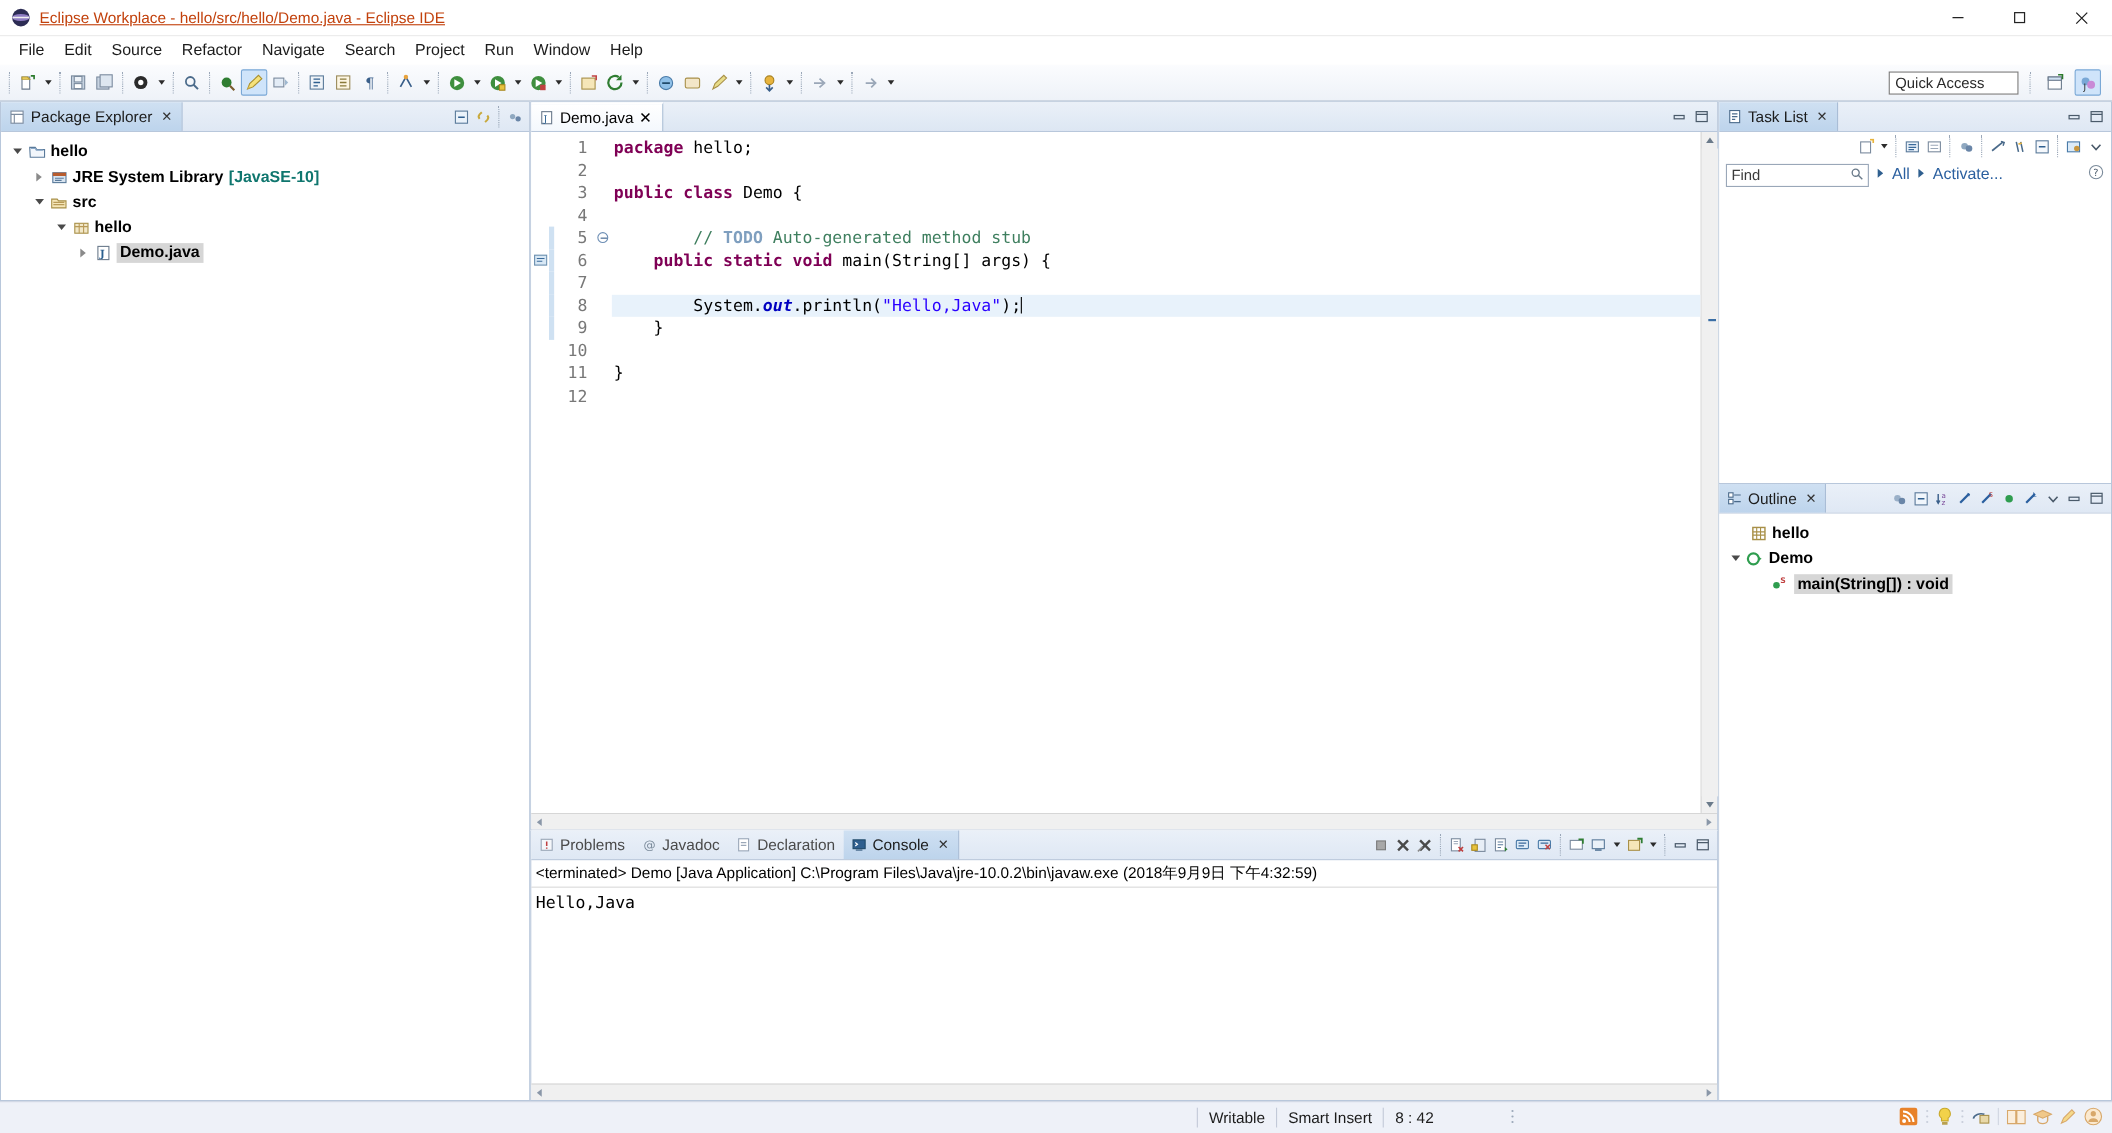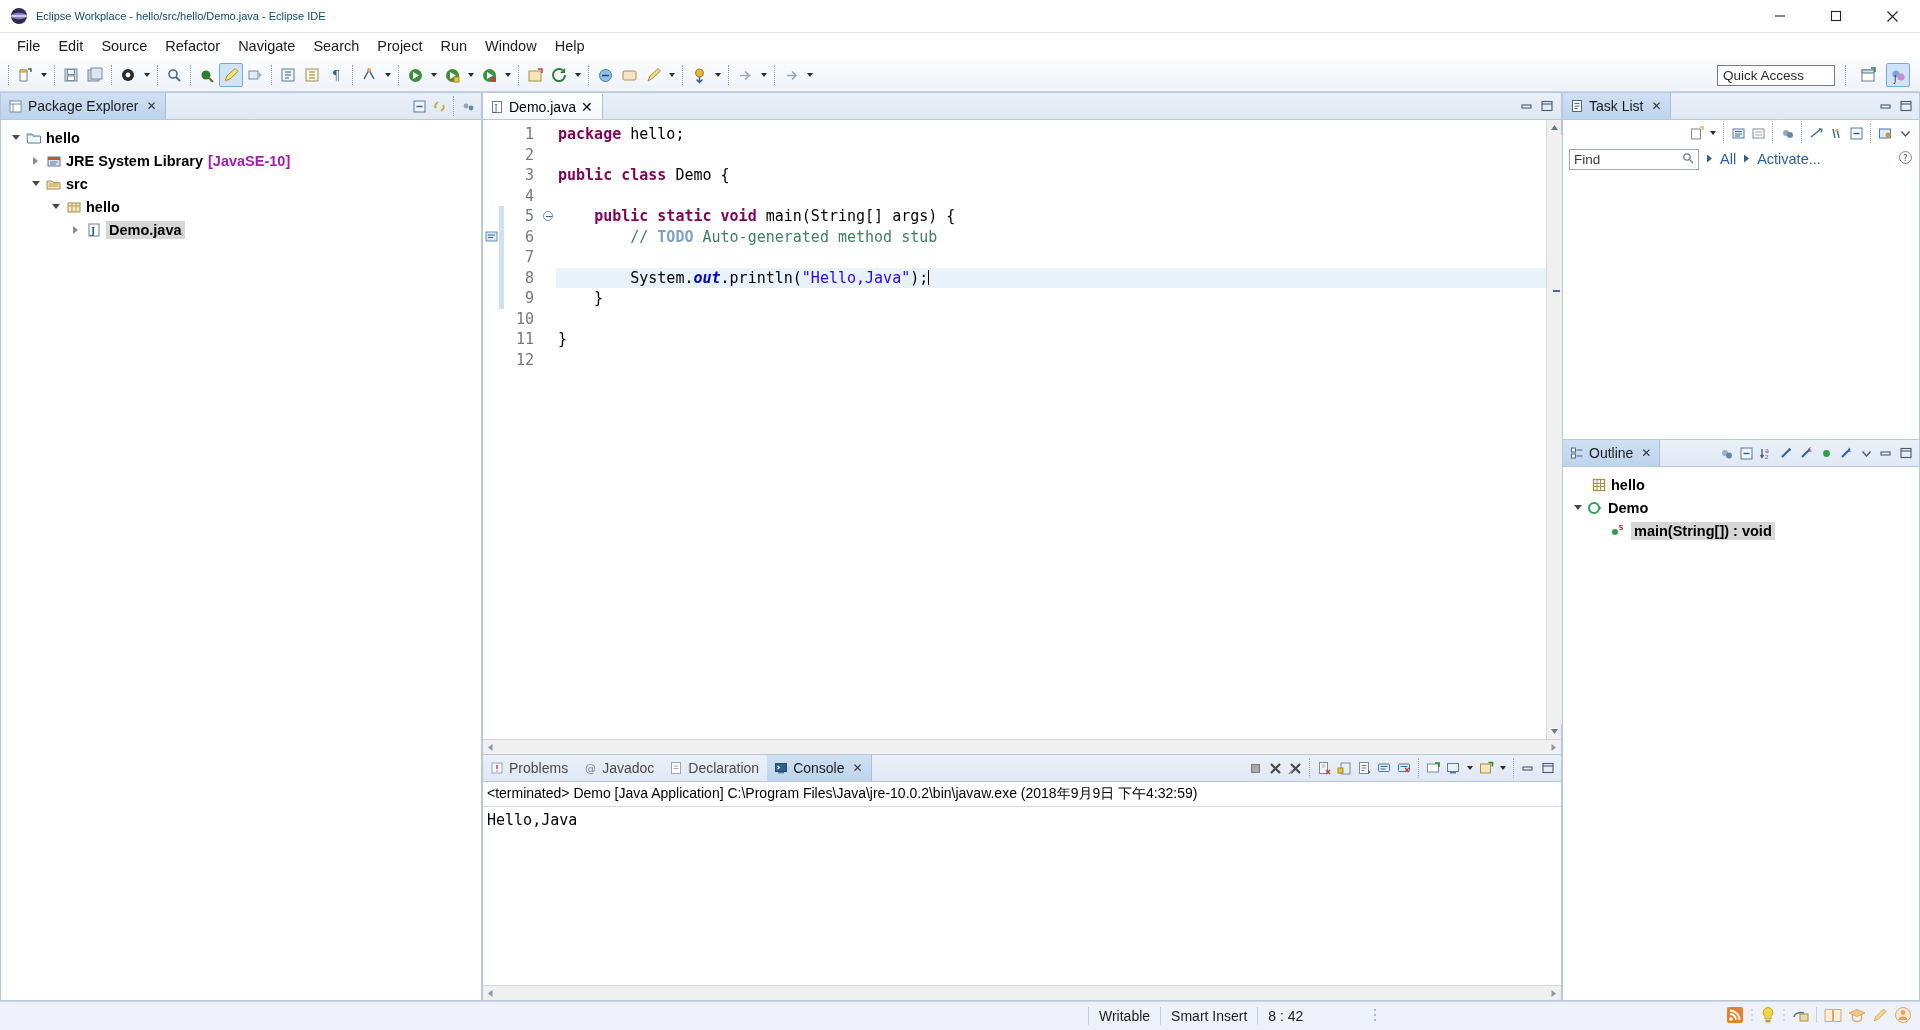--- a/index.html
+++ b/index.html
@@ -12,21 +12,21 @@
   }
   #app { width: 1920px; height: 1030px; position: relative; display: flex; flex-direction: column; background: #f0f0f0; }
 
   
   .titlebar {
     height: 33px; min-height: 33px; background: #ffffff;
     display: flex; align-items: center; padding-left: 10px;
     border-bottom: 1px solid #e8e8e8;
   }
   .title-icon { width: 18px; height: 18px; margin-right: 8px; flex: 0 0 auto; }
-  .title-text { font-size: 11px; color: #0c4a6e; white-space: nowrap; }
+  .title-text { font-size: 14px; color: #c2410c; white-space: nowrap; text-decoration: underline; }
   .win-ctrls { margin-left: auto; display: flex; height: 33px; }
   .win-btn { width: 56px; height: 33px; display: flex; align-items: center; justify-content: center; }
   .win-btn svg { display: block; }
 
   
   .menubar {
     height: 26px; min-height: 26px; background: #ffffff;
     display: flex; align-items: center; padding-left: 8px;
     font-size: 14.5px; color: #1c1c1c;
   }
@@ -79,21 +79,21 @@
   .vt-btn { width: 20px; height: 20px; display: flex; align-items: center; justify-content: center; }
   .view-body { flex: 1; background: #ffffff; overflow: hidden; position: relative; font-weight: bold; }
 
   
   .tree { padding: 6px 0 0 4px; font-size: 14.5px; color: #000; }
   .tnode { display: flex; align-items: center; height: 23px; white-space: nowrap; padding-left: 2px; }
   .tnode .tw { width: 17px; display: flex; align-items: center; justify-content: center; }
   .tnode .ico { width: 19px; display: flex; align-items: center; justify-content: center; margin-right: 3px; }
   .tnode .lbl { font-size: 14.5px; }
   .tnode.sel .lbl { background: #d6d6d6; padding: 1px 3px; }
-  .muted { color: #a21caf; }
+  .muted { color: #0f766e; }
   .tw-arrow-d { width: 0; height: 0; border-left: 4.5px solid transparent; border-right: 4.5px solid transparent; border-top: 5px solid #4a4a4a; }
   .tw-arrow-r { width: 0; height: 0; border-top: 4.5px solid transparent; border-bottom: 4.5px solid transparent; border-left: 5px solid #8a8a8a; }
 
   
   .editor-part { flex: 1; display: flex; flex-direction: column; min-height: 0; background: #ffffff; border: 1px solid #b8c7db; }
   .etabs { height: 27px; min-height: 27px; display: flex; align-items: stretch; background: linear-gradient(to bottom,#eaf0f8 0%,#dde7f3 100%); border-bottom: 1px solid #b8c7db; position: relative; }
   .etab { display: flex; align-items: center; gap: 5px; padding: 0 9px 0 7px; font-size: 14px; background: linear-gradient(to bottom,#ffffff 0%,#f4f8fd 100%); border-right: 1px solid #b0c2d8; border-top: 2px solid #ffffff; }
   .etab-ctrls { margin-left: auto; display: flex; align-items: center; padding-right: 4px; }
   .editor-area { flex: 1; display: flex; min-height: 0; position: relative; background: #ffffff; }
   .gutter-annot { width: 16px; background: #ffffff; position: relative; }
@@ -585,22 +585,22 @@
               <div class="fold-cell"></div>
             <div class="fold-cell">
                 <span class="fold-minus"></span>
               </div>
           </div>
           <div class="code" id="code-lines">
               <div class="cline"><span class="kw">package</span><span> hello;</span></div>
               <div class="cline">&nbsp;</div>
               <div class="cline"><span class="kw">public class</span><span> Demo {</span></div>
               <div class="cline">&nbsp;</div>
+              <div class="cline"><span class="cmt">        // </span><span class="cmt-tag">TODO</span><span class="cmt"> Auto-generated method stub</span></div>
               <div class="cline"><span>    </span><span class="kw">public static void</span><span> main(String[] args) {</span></div>
-              <div class="cline"><span class="cmt">        // </span><span class="cmt-tag">TODO</span><span class="cmt"> Auto-generated method stub</span></div>
               <div class="cline">&nbsp;</div>
               <div class="cline hl"><span>        System.</span><span class="fld">out</span><span>.println(</span><span class="str">"Hello,Java"</span><span>);</span><span class="caret-bar"></span></div>
               <div class="cline"><span>    }</span></div>
               <div class="cline">&nbsp;</div>
               <div class="cline"><span>}</span></div>
               <div class="cline">&nbsp;</div>
             </div>
           <div class="vscroll">
             <div class="sc-arrow">
               <svg width="9" height="9">

